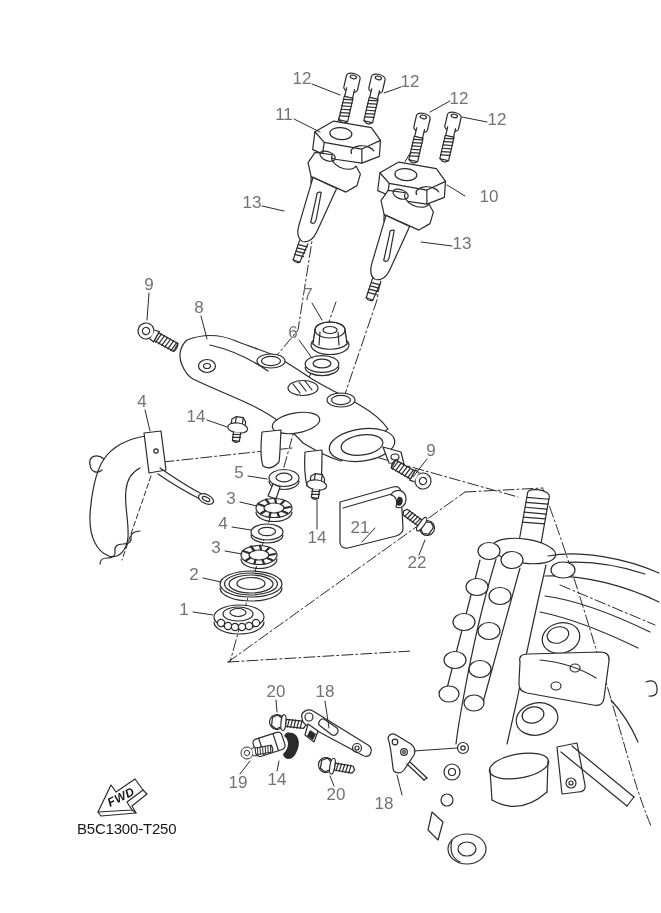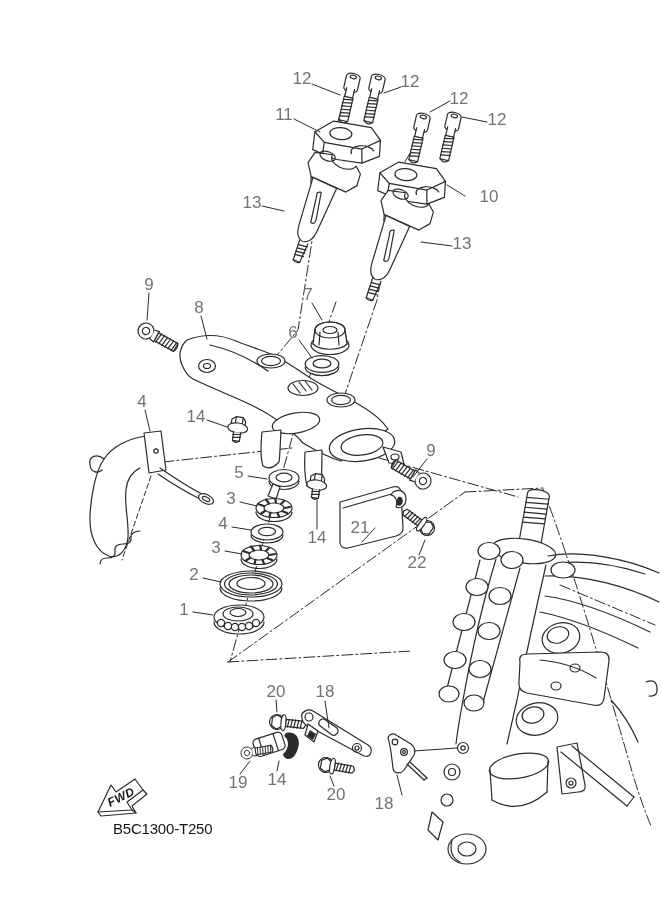--- a/index.html
+++ b/index.html
@@ -9,21 +9,21 @@
   svg path,svg ellipse,svg circle,svg line,svg polyline,svg rect{
     stroke:#2b2b2b;fill:none;stroke-width:1.2;stroke-linecap:round;stroke-linejoin:round;}
   svg .w{fill:#ffffff;}
   svg .dk{fill:#2b2b2b;stroke:none;}
   svg .thick{stroke-width:2.2;}
   svg .ax{stroke-width:1;stroke-dasharray:11 3 2 3;}
   svg .dsh{stroke-width:1;stroke-dasharray:5 3;}
   svg .ldr{stroke-width:1;}
   .callout{position:absolute;transform:translate(-50%,-50%);font-size:17px;color:#737373;
            white-space:nowrap;user-select:none;}
-  .code{position:absolute;left:77px;top:820px;font-size:15px;letter-spacing:-0.2px;color:#161616;margin-left:36px;}
+  .code{position:absolute;left:77px;top:820px;font-size:15px;letter-spacing:-0.2px;color:#161616;}
   .fwd{position:absolute;left:121px;top:797px;transform:translate(-50%,-50%) rotate(-27deg);
        font-size:12px;font-weight:bold;font-style:italic;color:#161616;letter-spacing:0.5px;}
 </style>
 </head>
 <body>
 
 <div class="stage">
 
 <svg width="661" height="913" viewBox="0 0 661 913">
   <defs>

